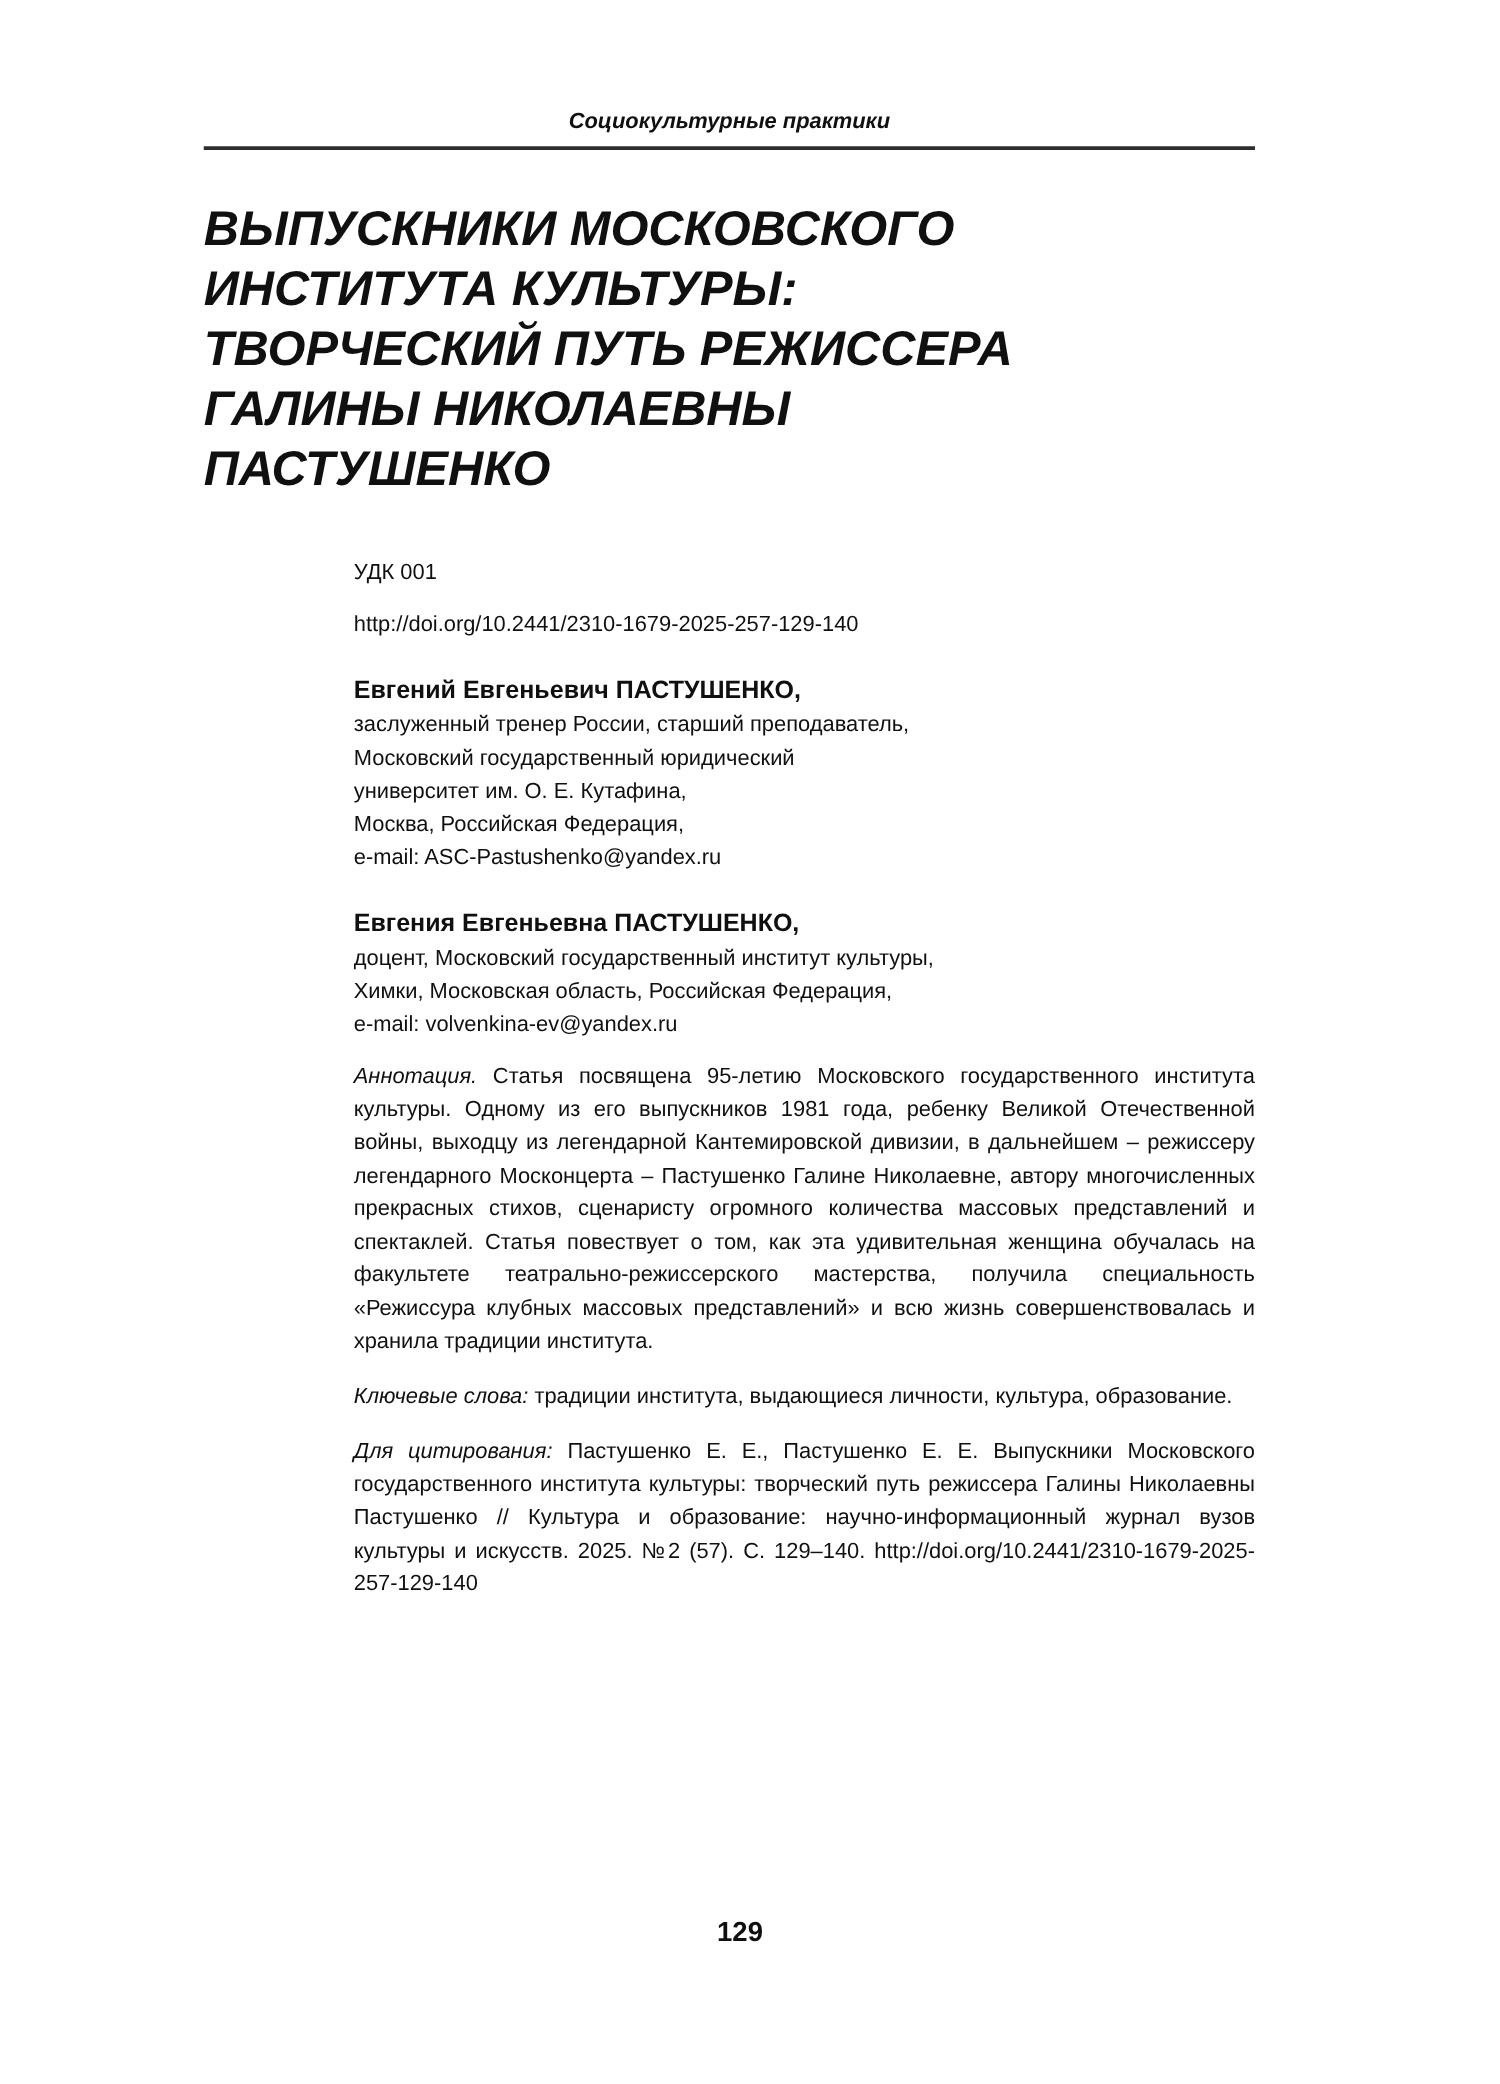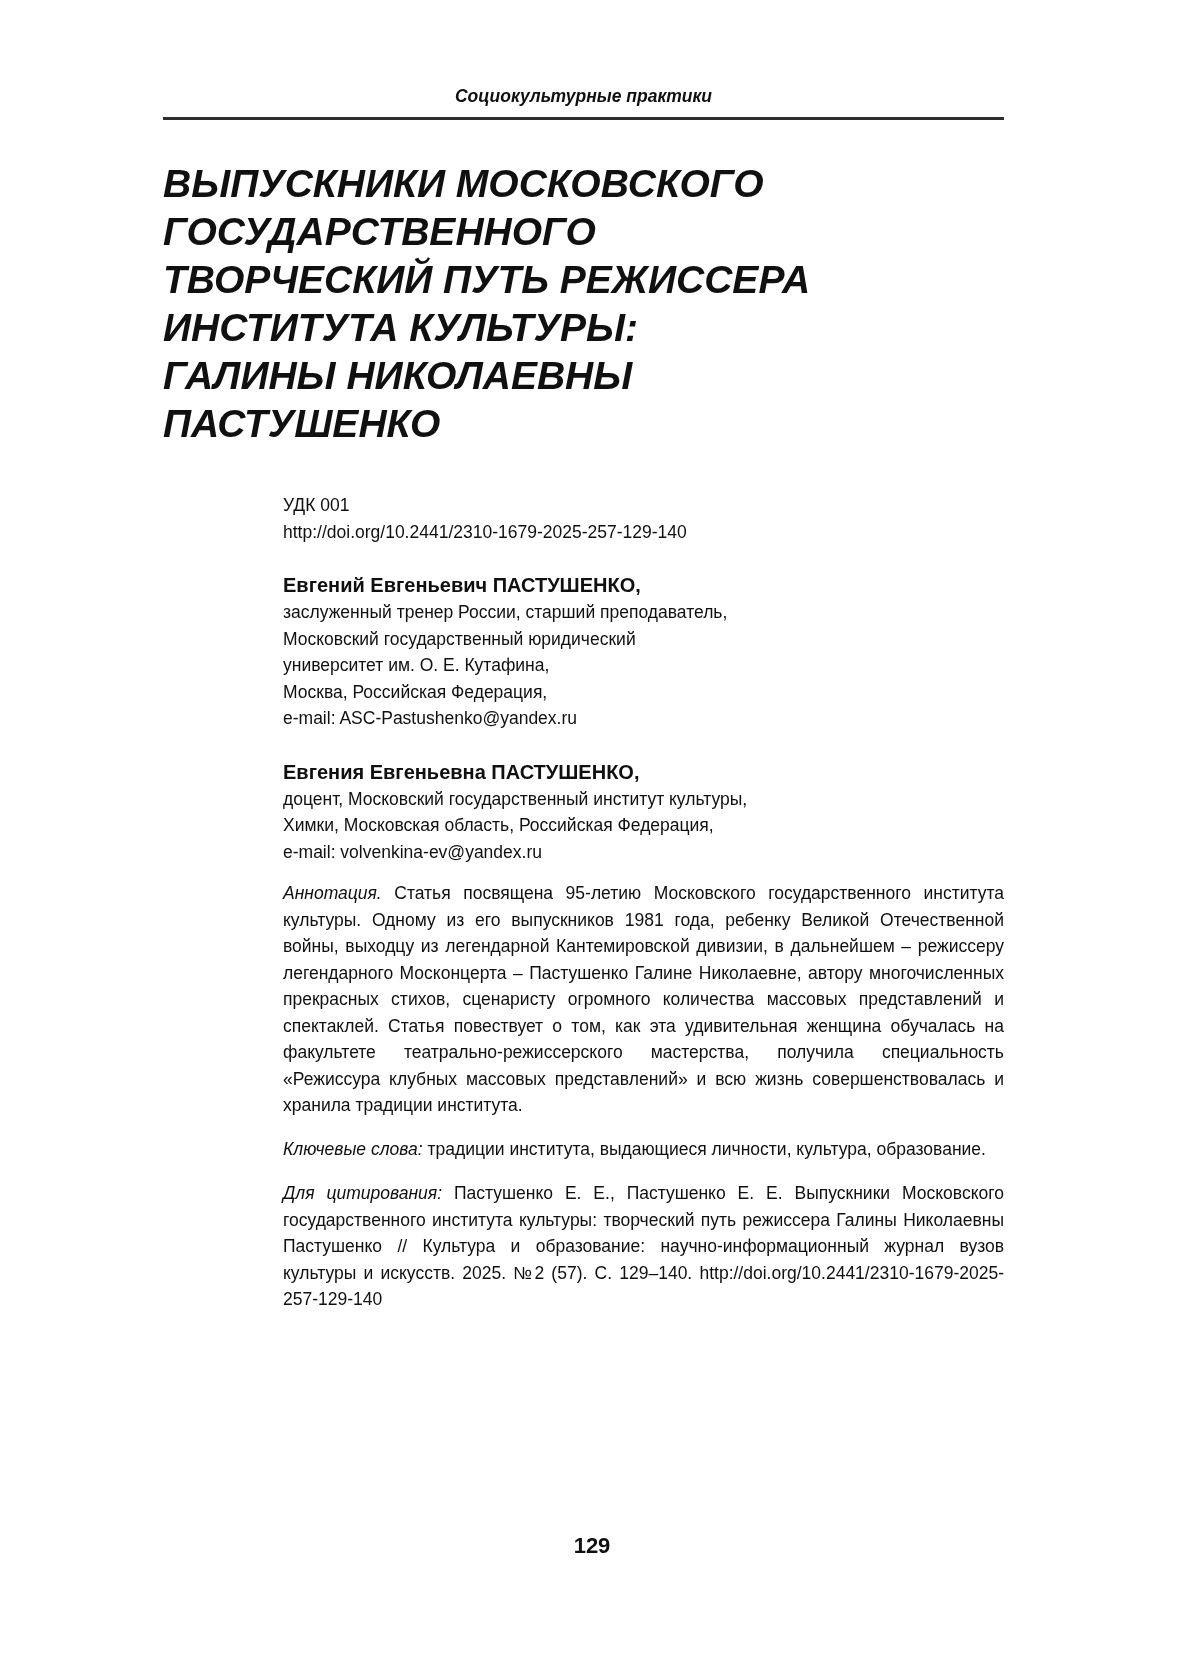--- a/index.html
+++ b/index.html
@@ -22,44 +22,43 @@
   }
   .title{
     margin:40px 0 0 0;
     font-size:39px;font-style:italic;font-weight:700;
     line-height:48px;white-space:nowrap;
   }
   .content{
     margin-left:120px;margin-top:44px;
     font-size:17.5px;line-height:26.5px;
   }
-  .doi-line{}
+  .doi-line{margin-top:15px;}
   .author{margin-top:26px;}
   .author-name{font-size:20px;font-weight:700;line-height:28px;}
   .para{margin-top:15px;text-align:justify;overflow-wrap:break-word;}
   .lbl{font-style:italic;}
   .page-number{
     position:absolute;left:180px;right:132px;bottom:106px;
     text-align:center;font-size:22px;font-weight:700;line-height:30px;
   }
 </style>
 </head>
 <body>
 
 <div class="page">
 
   <div class="running-head">Социокультурные практики</div>
 
   <hr class="head-rule">
 
   <h1 class="title">
     <div>ВЫПУСКНИКИ МОСКОВСКОГО</div>
-    <div>ГОСУДАРСТВЕННОГО</div>
+    <div>ИНСТИТУТА КУЛЬТУРЫ:</div>
     <div>ТВОРЧЕСКИЙ ПУТЬ РЕЖИССЕРА</div>
-    <div>ИНСТИТУТА КУЛЬТУРЫ:</div>
     <div>ГАЛИНЫ НИКОЛАЕВНЫ</div>
     <div>ПАСТУШЕНКО</div>
   </h1>
 
   <div class="content">
 
     <div class="udc-line">УДК 001</div>
 
     <div class="doi-line">http://doi.org/10.2441/2310-1679-2025-257-129-140</div>
 

